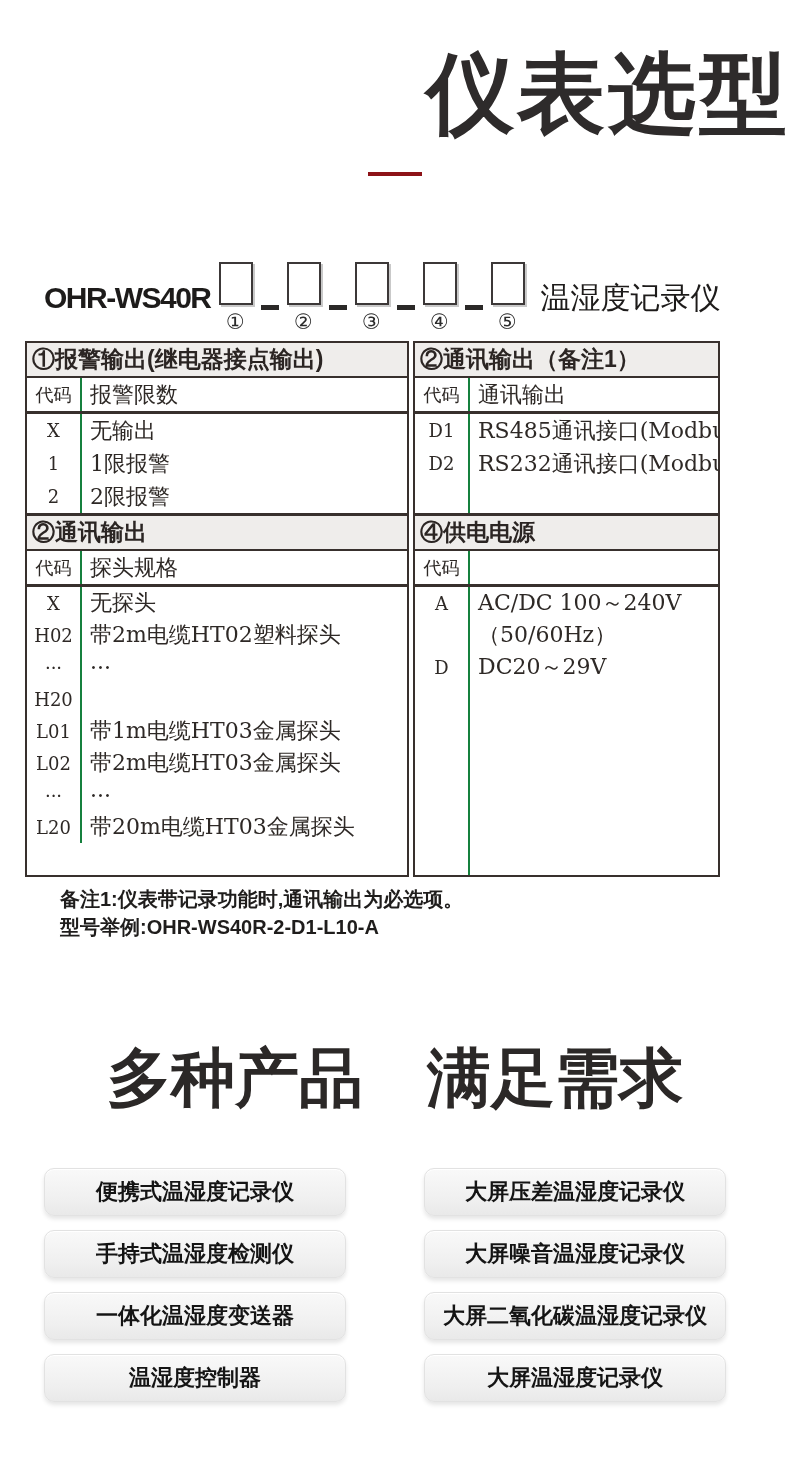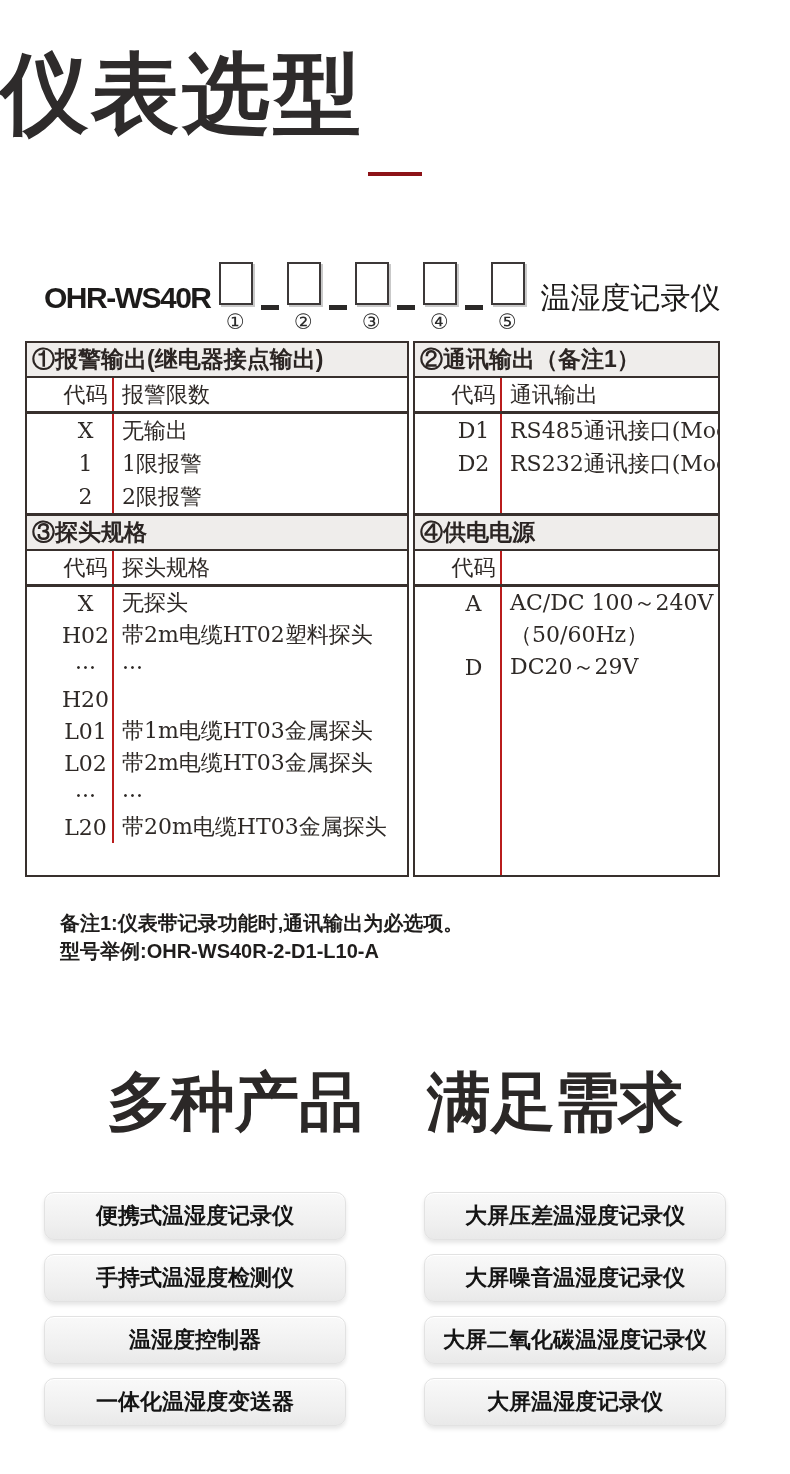--- a/index.html
+++ b/index.html
@@ -2,21 +2,21 @@
 <html><head>
 <meta charset="utf-8">
 <style>
   html,body{margin:0;padding:0;}
   body{
     width:790px;height:1474px;background:#ffffff;overflow:hidden;
     font-family:"Liberation Sans",sans-serif;color:#2b2826;
   }
   
   .page-title{
-    padding-top:50px;text-align:left;font-size:88px;line-height:1;
+    padding-top:50px;text-align:right;font-size:88px;line-height:1;
     font-weight:900;letter-spacing:3px;color:#2e2b2b;
     font-family:"Liberation Sans",sans-serif;
   }
   .red-divider{width:54px;height:4px;margin:34px auto 0;background:#8d1217;}
 
   
   .model-row{margin:86px 0 0 44px;display:flex;align-items:center;}
   .model-prefix{
     font-size:30px;font-weight:700;letter-spacing:-1.5px;line-height:44px;
     color:#1d1b1a;margin-right:8px;white-space:nowrap;
@@ -42,36 +42,36 @@
   .thalf.right{width:307px;}
   .sec-header{
     height:33px;background:#efedeb;display:flex;align-items:center;
     padding-left:5px;font-size:23px;font-weight:700;color:#2b2523;
     border-bottom:2px solid #38302d;
     font-family:"Liberation Sans",sans-serif;white-space:nowrap;
   }
   .sec-header.mid{border-top:3px solid #38302d;}
   .trow{display:flex;}
   .trow .code{
-    width:53px;flex:none;border-right:2px solid #b91c1c;
+    width:53px;flex:none;border-right:2px solid #15803d;
     display:flex;align-items:center;justify-content:center;
-    font-size:22px;white-space:nowrap;padding-left:32px;
+    font-size:18px;white-space:nowrap;
   }
   .trow .desc{
     flex:1;display:flex;align-items:center;padding-left:8px;
     font-size:22px;white-space:nowrap;overflow:hidden;
   }
   .trow.sub{height:33px;border-bottom:3px solid #38302d;}
   .trow.h33{height:33px;}
   .trow.h32{height:32px;}
   .trow.fill{height:192px;}
 
   
   .notes{
-    margin:32px 0 0 60px;font-size:20px;font-weight:700;line-height:28px;
+    margin:8px 0 0 60px;font-size:20px;font-weight:700;line-height:28px;
     color:#1f1d1c;font-family:"Liberation Sans",sans-serif;
   }
 
   
   .products-heading{
     margin-top:104px;display:flex;justify-content:center;gap:64px;
     font-size:64px;line-height:1.05;font-weight:900;color:#2b2827;
     font-family:"Liberation Sans",sans-serif;
   }
   .btn-grid{display:flex;justify-content:space-between;
@@ -136,21 +136,21 @@
     </div>
     <div class="trow h33">
       <div class="code">1</div>
       <div class="desc">1限报警</div>
     </div>
     <div class="trow h33">
       <div class="code">2</div>
       <div class="desc">2限报警</div>
     </div>
 
-    <div class="sec-header mid">③探头规格</div>
+    <div class="sec-header mid">②通讯输出</div>
     <div class="trow sub">
       <div class="code">代码</div>
       <div class="desc">探头规格</div>
     </div>
     <div class="trow h32">
       <div class="code">X</div>
       <div class="desc">无探头</div>
     </div>
     <div class="trow h32">
       <div class="code">H02</div>
@@ -230,22 +230,22 @@
 
 <div class="products-heading">
   <span>多种产品</span>
   <span>满足需求</span>
 </div>
 
 <div class="btn-grid">
   <div class="btn-col">
     <div class="pbtn">便携式温湿度记录仪</div>
     <div class="pbtn">手持式温湿度检测仪</div>
+    <div class="pbtn">一体化温湿度变送器</div>
     <div class="pbtn">温湿度控制器</div>
-    <div class="pbtn">一体化温湿度变送器</div>
   </div>
   <div class="btn-col">
     <div class="pbtn">大屏压差温湿度记录仪</div>
     <div class="pbtn">大屏噪音温湿度记录仪</div>
     <div class="pbtn">大屏二氧化碳温湿度记录仪</div>
     <div class="pbtn">大屏温湿度记录仪</div>
   </div>
 </div>
 
 </body></html>

